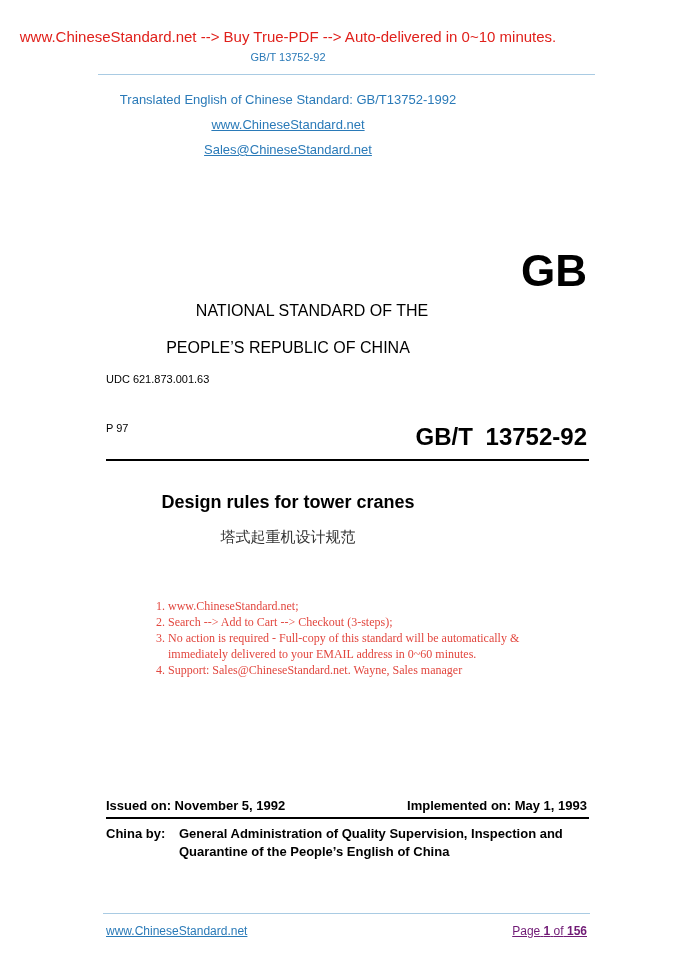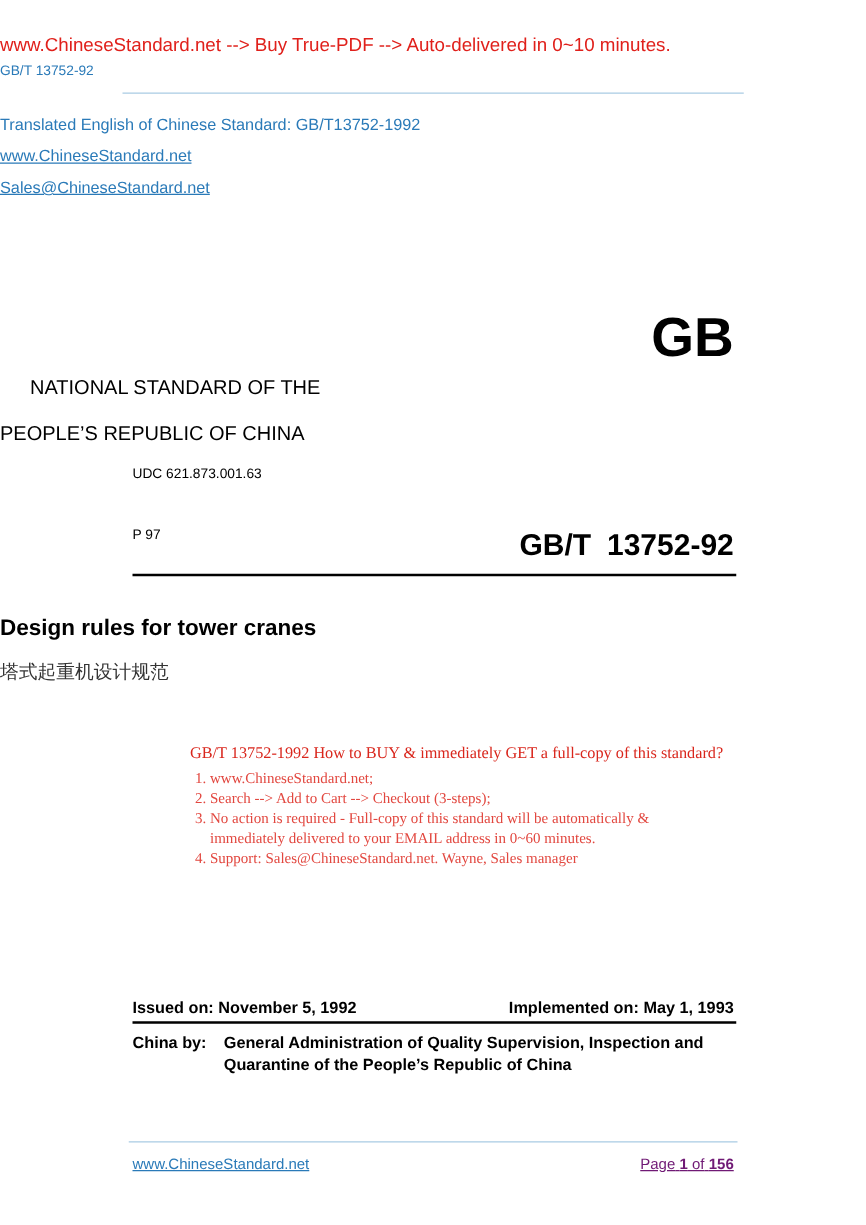--- a/index.html
+++ b/index.html
@@ -1,18 +1,18 @@
 <!DOCTYPE html>
 <html><head>
 <meta charset="utf-8">
 <style>
   html, body { margin:0; padding:0; background:#fff; }
   body { width:693px; height:980px; position:relative; overflow:hidden; font-family:"Liberation Sans", sans-serif; color:#000; }
   .abs { position:absolute; }
-  .center { left:0; width:576px; }
+  .center { left:0; width:576px; text-align:center; }
   .top-banner { top:28px; font-size:15px; color:#e0201b; }
   .top-code { top:51px; font-size:11px; color:#2a7ab8; }
   .hr-blue { position:absolute; height:1px; background:#a9cbe3; }
   .blue { color:#2a7ab8; }
   .link { color:#2a7ab8; text-decoration:underline; }
   .t13 { font-size:13px; }
   .gb { right:106px; top:246px; font-size:44px; font-weight:bold; }
   .nat { font-size:16px; }
   .small { left:106px; font-size:11px; }
   .code { right:106px; top:423px; font-size:24px; font-weight:bold; word-spacing:6px; }
@@ -43,39 +43,38 @@
 <div class="abs center nat" style="top:339px;">PEOPLE’S REPUBLIC OF CHINA</div>
 <div class="abs small" style="top:373px;">UDC 621.873.001.63</div>
 <div class="abs small" style="top:400px;margin-top:22px;">P 97</div>
 <div class="abs code">GB/T 13752-92</div>
 <div class="hr-black" style="top:459px;"></div>
 
 <div class="abs center title">Design rules for tower cranes</div>
 <div class="abs center cn">塔式起重机设计规范</div>
 
 <div class="abs buy">
-  <div class="buy-title">GB/T 13752-1992 How to BUY &amp; immediately GET a full-copy of this standard?</div>
   <ol style="width:400px;">
     <li>www.ChineseStandard.net;</li>
     <li>Search --&gt; Add to Cart --&gt; Checkout (3-steps);</li>
     <li>No action is required  - Full-copy of this standard will be automatically &amp; immediately delivered to your EMAIL address in 0~60 minutes.</li>
     <li>Support: Sales@ChineseStandard.net. Wayne, Sales manager</li>
   </ol>
 </div>
 
 <div class="abs issued" style="left:106px;">Issued on: November 5, 1992</div>
 <div class="abs issued" style="right:106px;">Implemented on: May 1, 1993</div>
 <div class="hr-black" style="top:817px;height:1.5px;"></div>
 
 <div class="abs issuer">
   <div style="display:flex;">
     <span style="width:73px;flex:none;">China by:</span>
     <div>
       <div>General Administration of Quality Supervision, Inspection and</div>
-      <div>Quarantine of the People’s Republic of China</div>
+      <div>Quarantine of the People’s English of China</div>
     </div>
   </div>
 </div>
 
 <div class="hr-blue" style="left:103px;top:913px;width:487px;"></div>
 <div class="abs footer-link"><a class="link">www.ChineseStandard.net</a></div>
 <div class="abs page">
   <span>Page</span>
   <b>1</b>
   <span>of</span>

